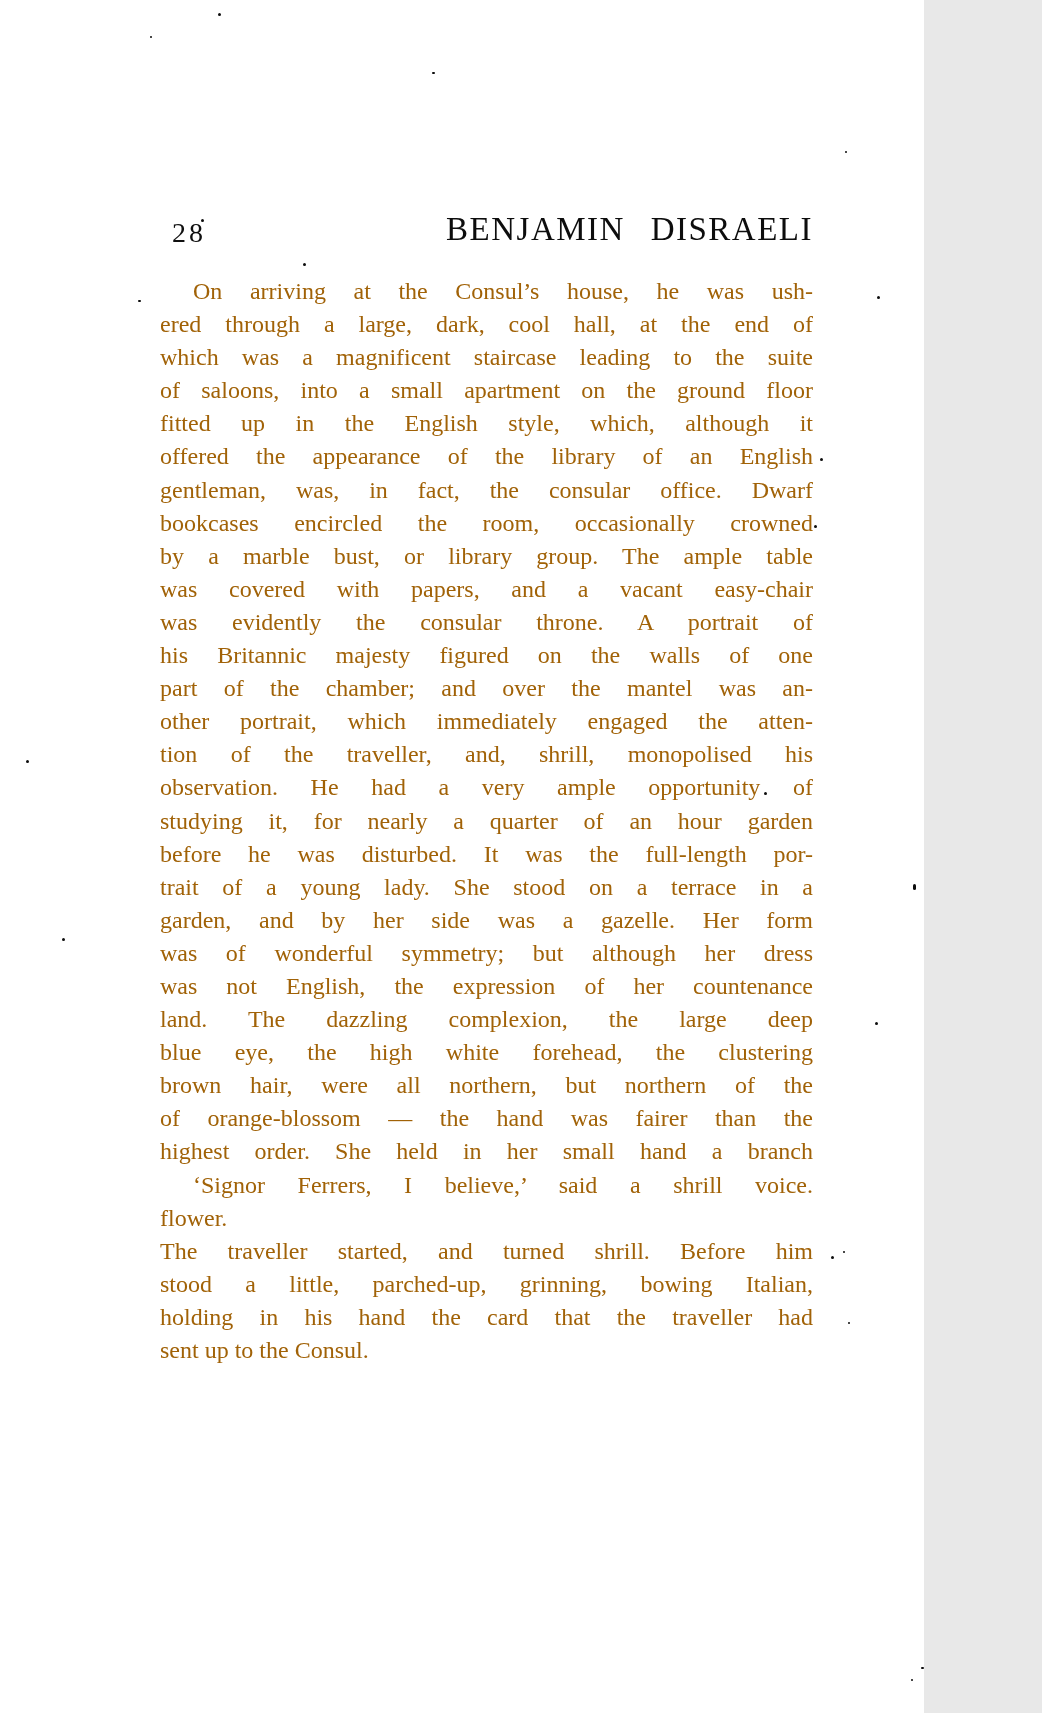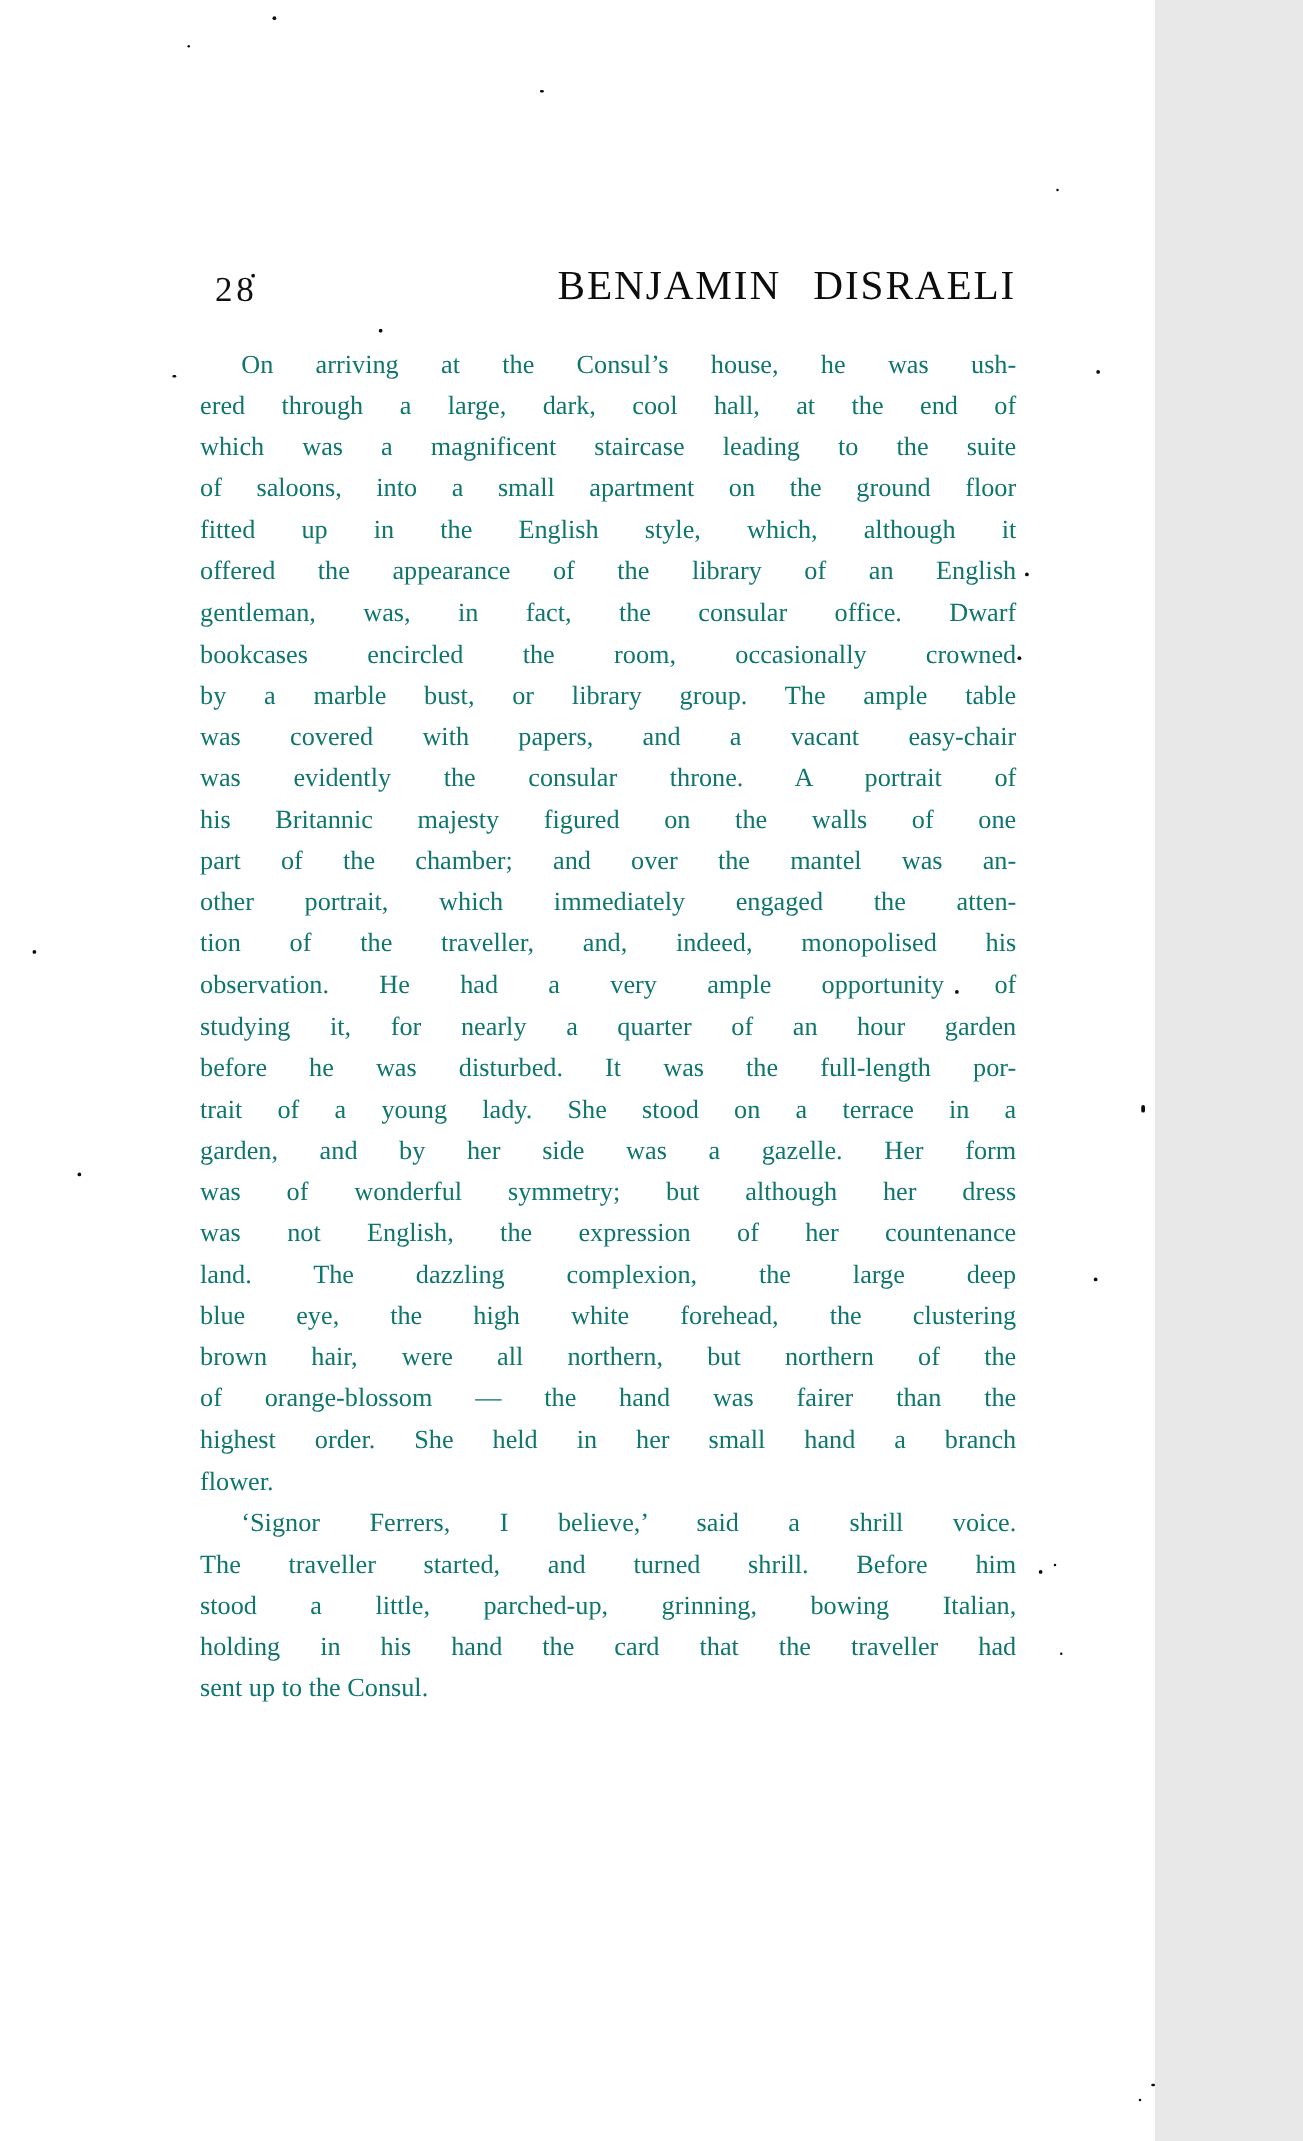--- a/index.html
+++ b/index.html
@@ -16,21 +16,21 @@
     position:absolute; left:12px; top:6px;
     font-size:28px; letter-spacing:3px; color:#101010;
   }
   .title {
     text-align:right; padding-left:26px;
     font-size:33px; letter-spacing:1.5px; word-spacing:16px;
     color:#0d0d0d;
   }
   .bodytext {
     position:absolute; left:160px; top:275px; width:653px;
-    font-size:21px; line-height:33.1px; color:#0f766e;
+    font-size:24px; line-height:33.1px; color:#a16207;
   }
   .line {
     height:33.1px;
     text-align:justify;
     text-align-last:justify;
     overflow:visible;
     white-space:nowrap; 
   }
   .line { white-space:normal; }
   .line.indent { text-indent:33px; }
@@ -53,35 +53,35 @@
       <div class="line">fitted up in the English style, which, although it</div>
       <div class="line">offered the appearance of the library of an English</div>
       <div class="line">gentleman, was, in fact, the consular office. Dwarf</div>
       <div class="line">bookcases encircled the room, occasionally crowned</div>
       <div class="line">by a marble bust, or library group. The ample table</div>
       <div class="line">was covered with papers, and a vacant easy-chair</div>
       <div class="line">was evidently the consular throne. A portrait of</div>
       <div class="line">his Britannic majesty figured on the walls of one</div>
       <div class="line">part of the chamber; and over the mantel was an-</div>
       <div class="line">other portrait, which immediately engaged the atten-</div>
-      <div class="line">tion of the traveller, and, indeed, monopolised his</div>
+      <div class="line">tion of the traveller, and, shrill, monopolised his</div>
       <div class="line">observation. He had a very ample opportunity of</div>
       <div class="line">studying it, for nearly a quarter of an hour garden</div>
       <div class="line">before he was disturbed. It was the full-length por-</div>
       <div class="line">trait of a young lady. She stood on a terrace in a</div>
       <div class="line">garden, and by her side was a gazelle. Her form</div>
       <div class="line">was of wonderful symmetry; but although her dress</div>
       <div class="line">was not English, the expression of her countenance</div>
       <div class="line">land. The dazzling complexion, the large deep</div>
       <div class="line">blue eye, the high white forehead, the clustering</div>
       <div class="line">brown hair, were all northern, but northern of the</div>
       <div class="line">of orange-blossom — the hand was fairer than the</div>
       <div class="line">highest order. She held in her small hand a branch</div>
+      <div class="line indent">‘Signor Ferrers, I believe,’ said a shrill voice.</div>
       <div class="line lastline">flower.</div>
-      <div class="line indent">‘Signor Ferrers, I believe,’ said a shrill voice.</div>
       <div class="line">The traveller started, and turned shrill. Before him</div>
       <div class="line">stood a little, parched-up, grinning, bowing Italian,</div>
       <div class="line">holding in his hand the card that the traveller had</div>
       <div class="line lastline">sent up to the Consul.</div>
     </div>
   <div id="artifact-layer">
       <div class="artifact" style="left: 1027px; top: 7px; width: 14px; height: 8px; border-radius: 1px;"></div>
       <div class="artifact" style="left: 218px; top: 13px; width: 3px; height: 3px; border-radius: 2px;"></div>
       <div class="artifact" style="left: 150px; top: 36px; width: 2px; height: 2px; border-radius: 2px;"></div>
       <div class="artifact" style="left: 432px; top: 72px; width: 3px; height: 2px; border-radius: 2px;"></div>

